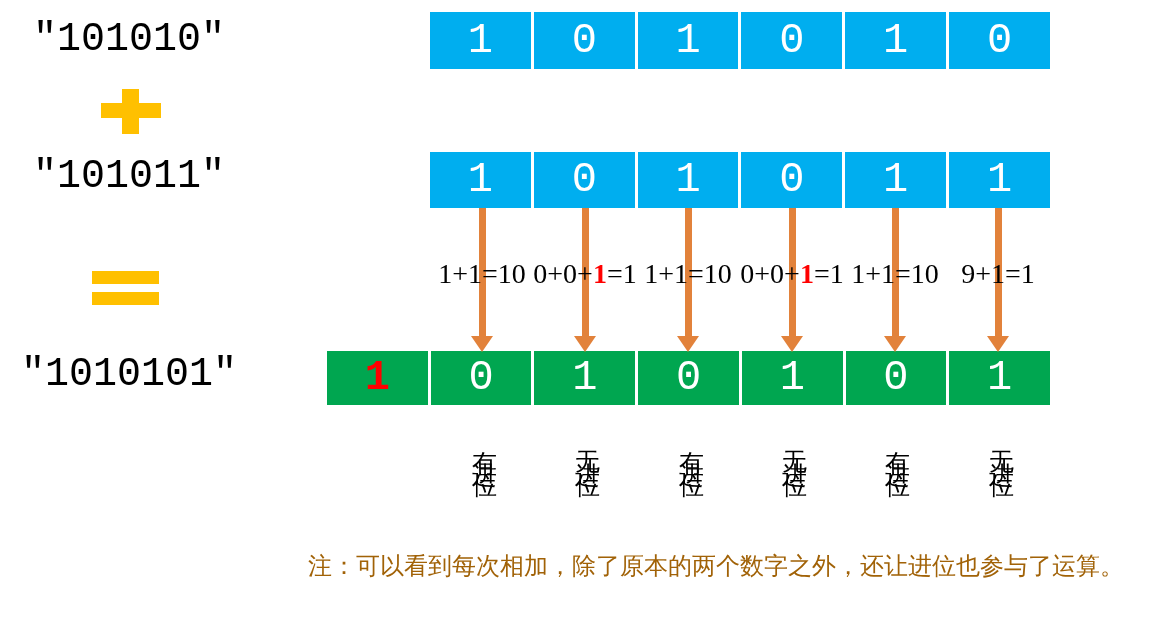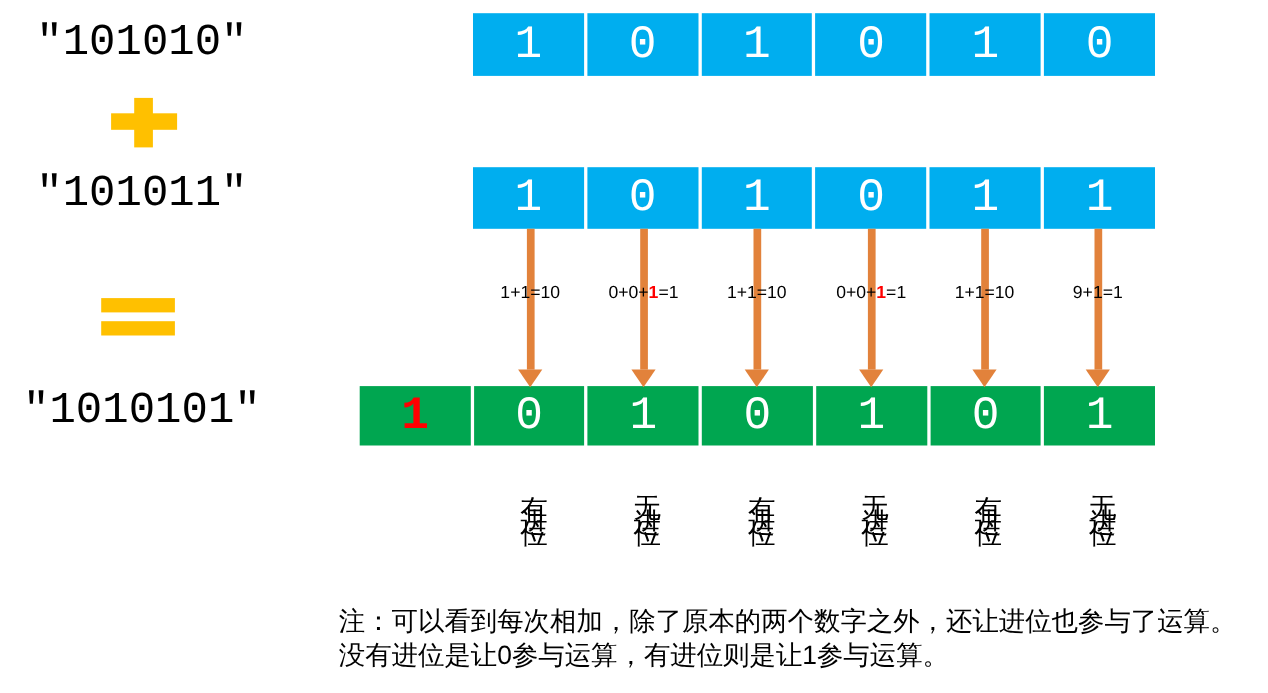--- a/index.html
+++ b/index.html
@@ -45,31 +45,31 @@
 
   
   .arrow{position:absolute;top:208px;width:22px;height:144px;
          display:flex;flex-direction:column;align-items:center;z-index:1;}
   .aline{width:7px;height:128px;background:var(--orange);}
   .ahead{width:0;height:0;border-left:11px solid transparent;
          border-right:11px solid transparent;border-top:16px solid var(--orange);}
 
   
   .calc{position:absolute;top:258px;width:120px;text-align:center;z-index:2;
-        font-family:Liberation Sans, sans-serif;font-size:16px;color:#000;white-space:nowrap;}
+        font-family:Liberation Serif, serif;font-size:28px;color:#000;white-space:nowrap;}
   .calc .red{color:var(--red);font-weight:bold;}
 
   
   .vlabel{position:absolute;top:431px;color:#000;font-size:25px;letter-spacing:11px;
           writing-mode:vertical-rl;text-orientation:upright;
           font-family:"Liberation Sans",sans-serif;}
 
   
   .note{position:absolute;left:308px;top:550px;width:840px;
-        font-size:24px;line-height:31px;color:#000000;}
+        font-size:24px;line-height:31px;color:#a16207;}
 </style>
 </head>
 <body>
 
 <div class="canvas">
 
   <div class="lefttext op1">"101010"</div>
   <div class="plus">
     <div class="ph"></div>
     <div class="pv"></div>
@@ -145,16 +145,15 @@
 
   <div class="vlabel" style="left:469px">有进位</div>
   <div class="vlabel" style="left:572px">无进位</div>
   <div class="vlabel" style="left:676px">有进位</div>
   <div class="vlabel" style="left:779px">无进位</div>
   <div class="vlabel" style="left:882px">有进位</div>
   <div class="vlabel" style="left:986px">无进位</div>
 
   <div class="note">
     <div>注：可以看到每次相加，除了原本的两个数字之外，还让进位也参与了运算。</div>
-    <div>没有进位是让0参与运算，有进位则是让1参与运算。</div>
   </div>
 
 </div>
 
 </body></html>

